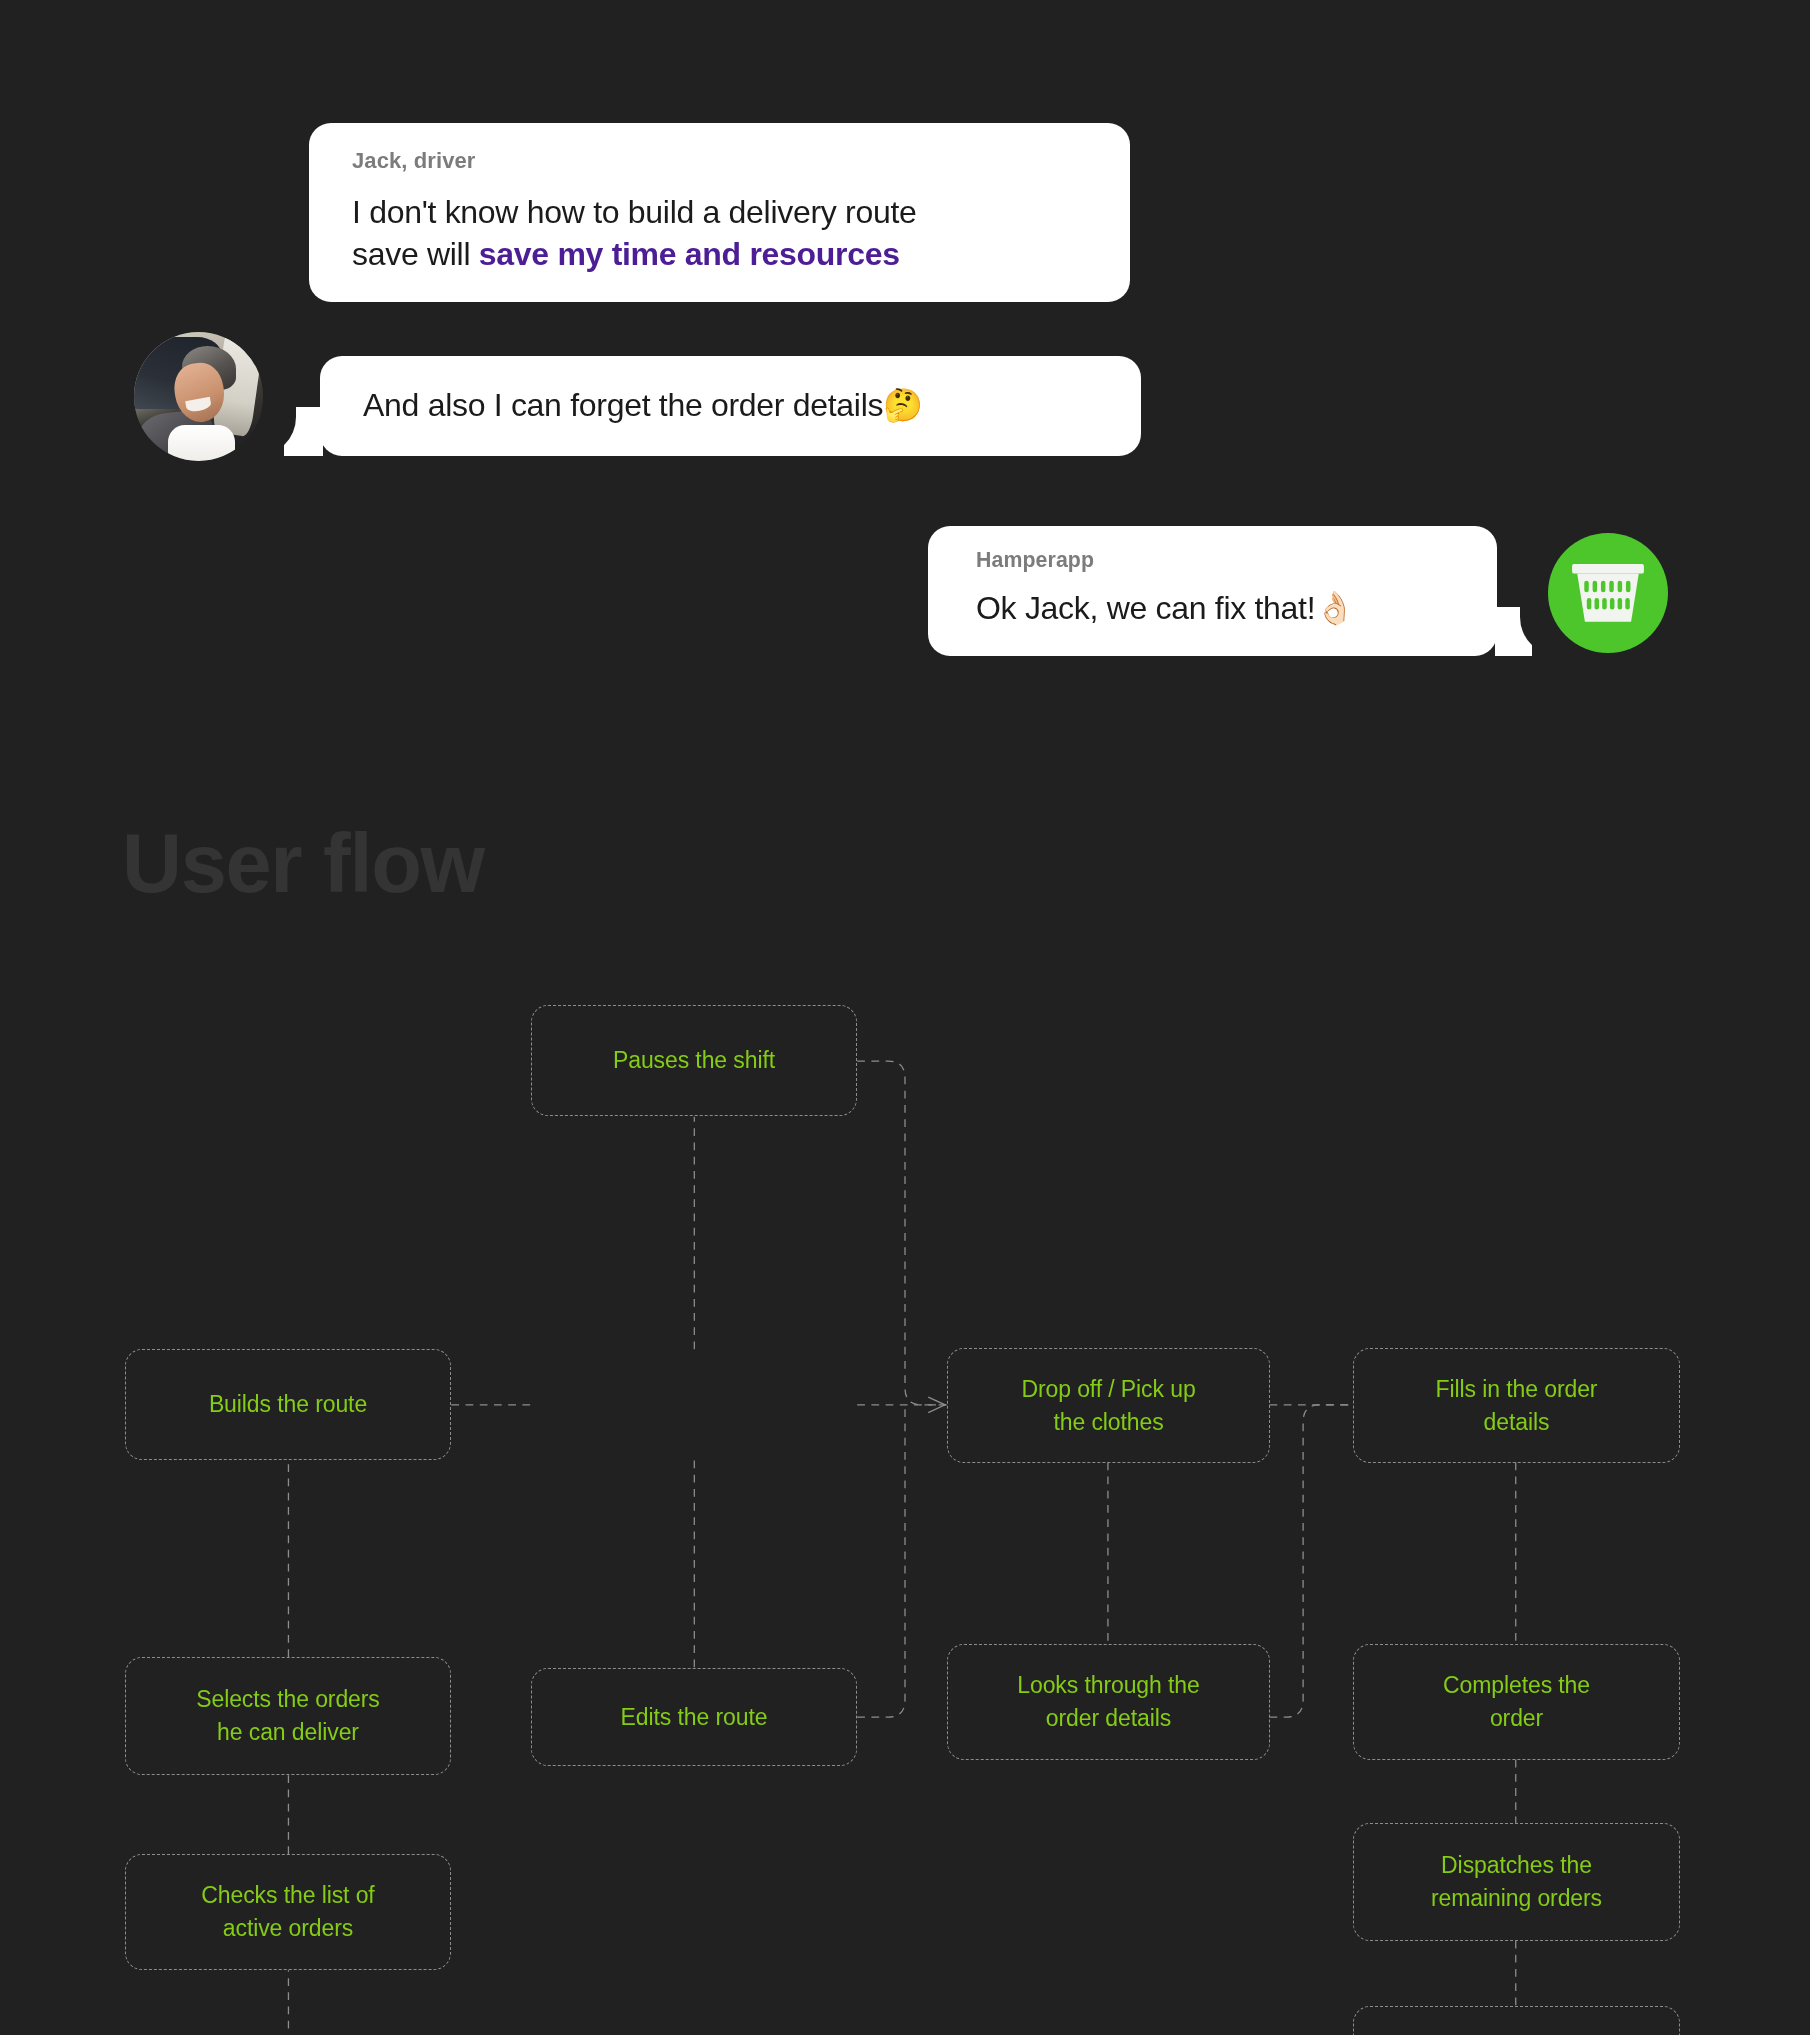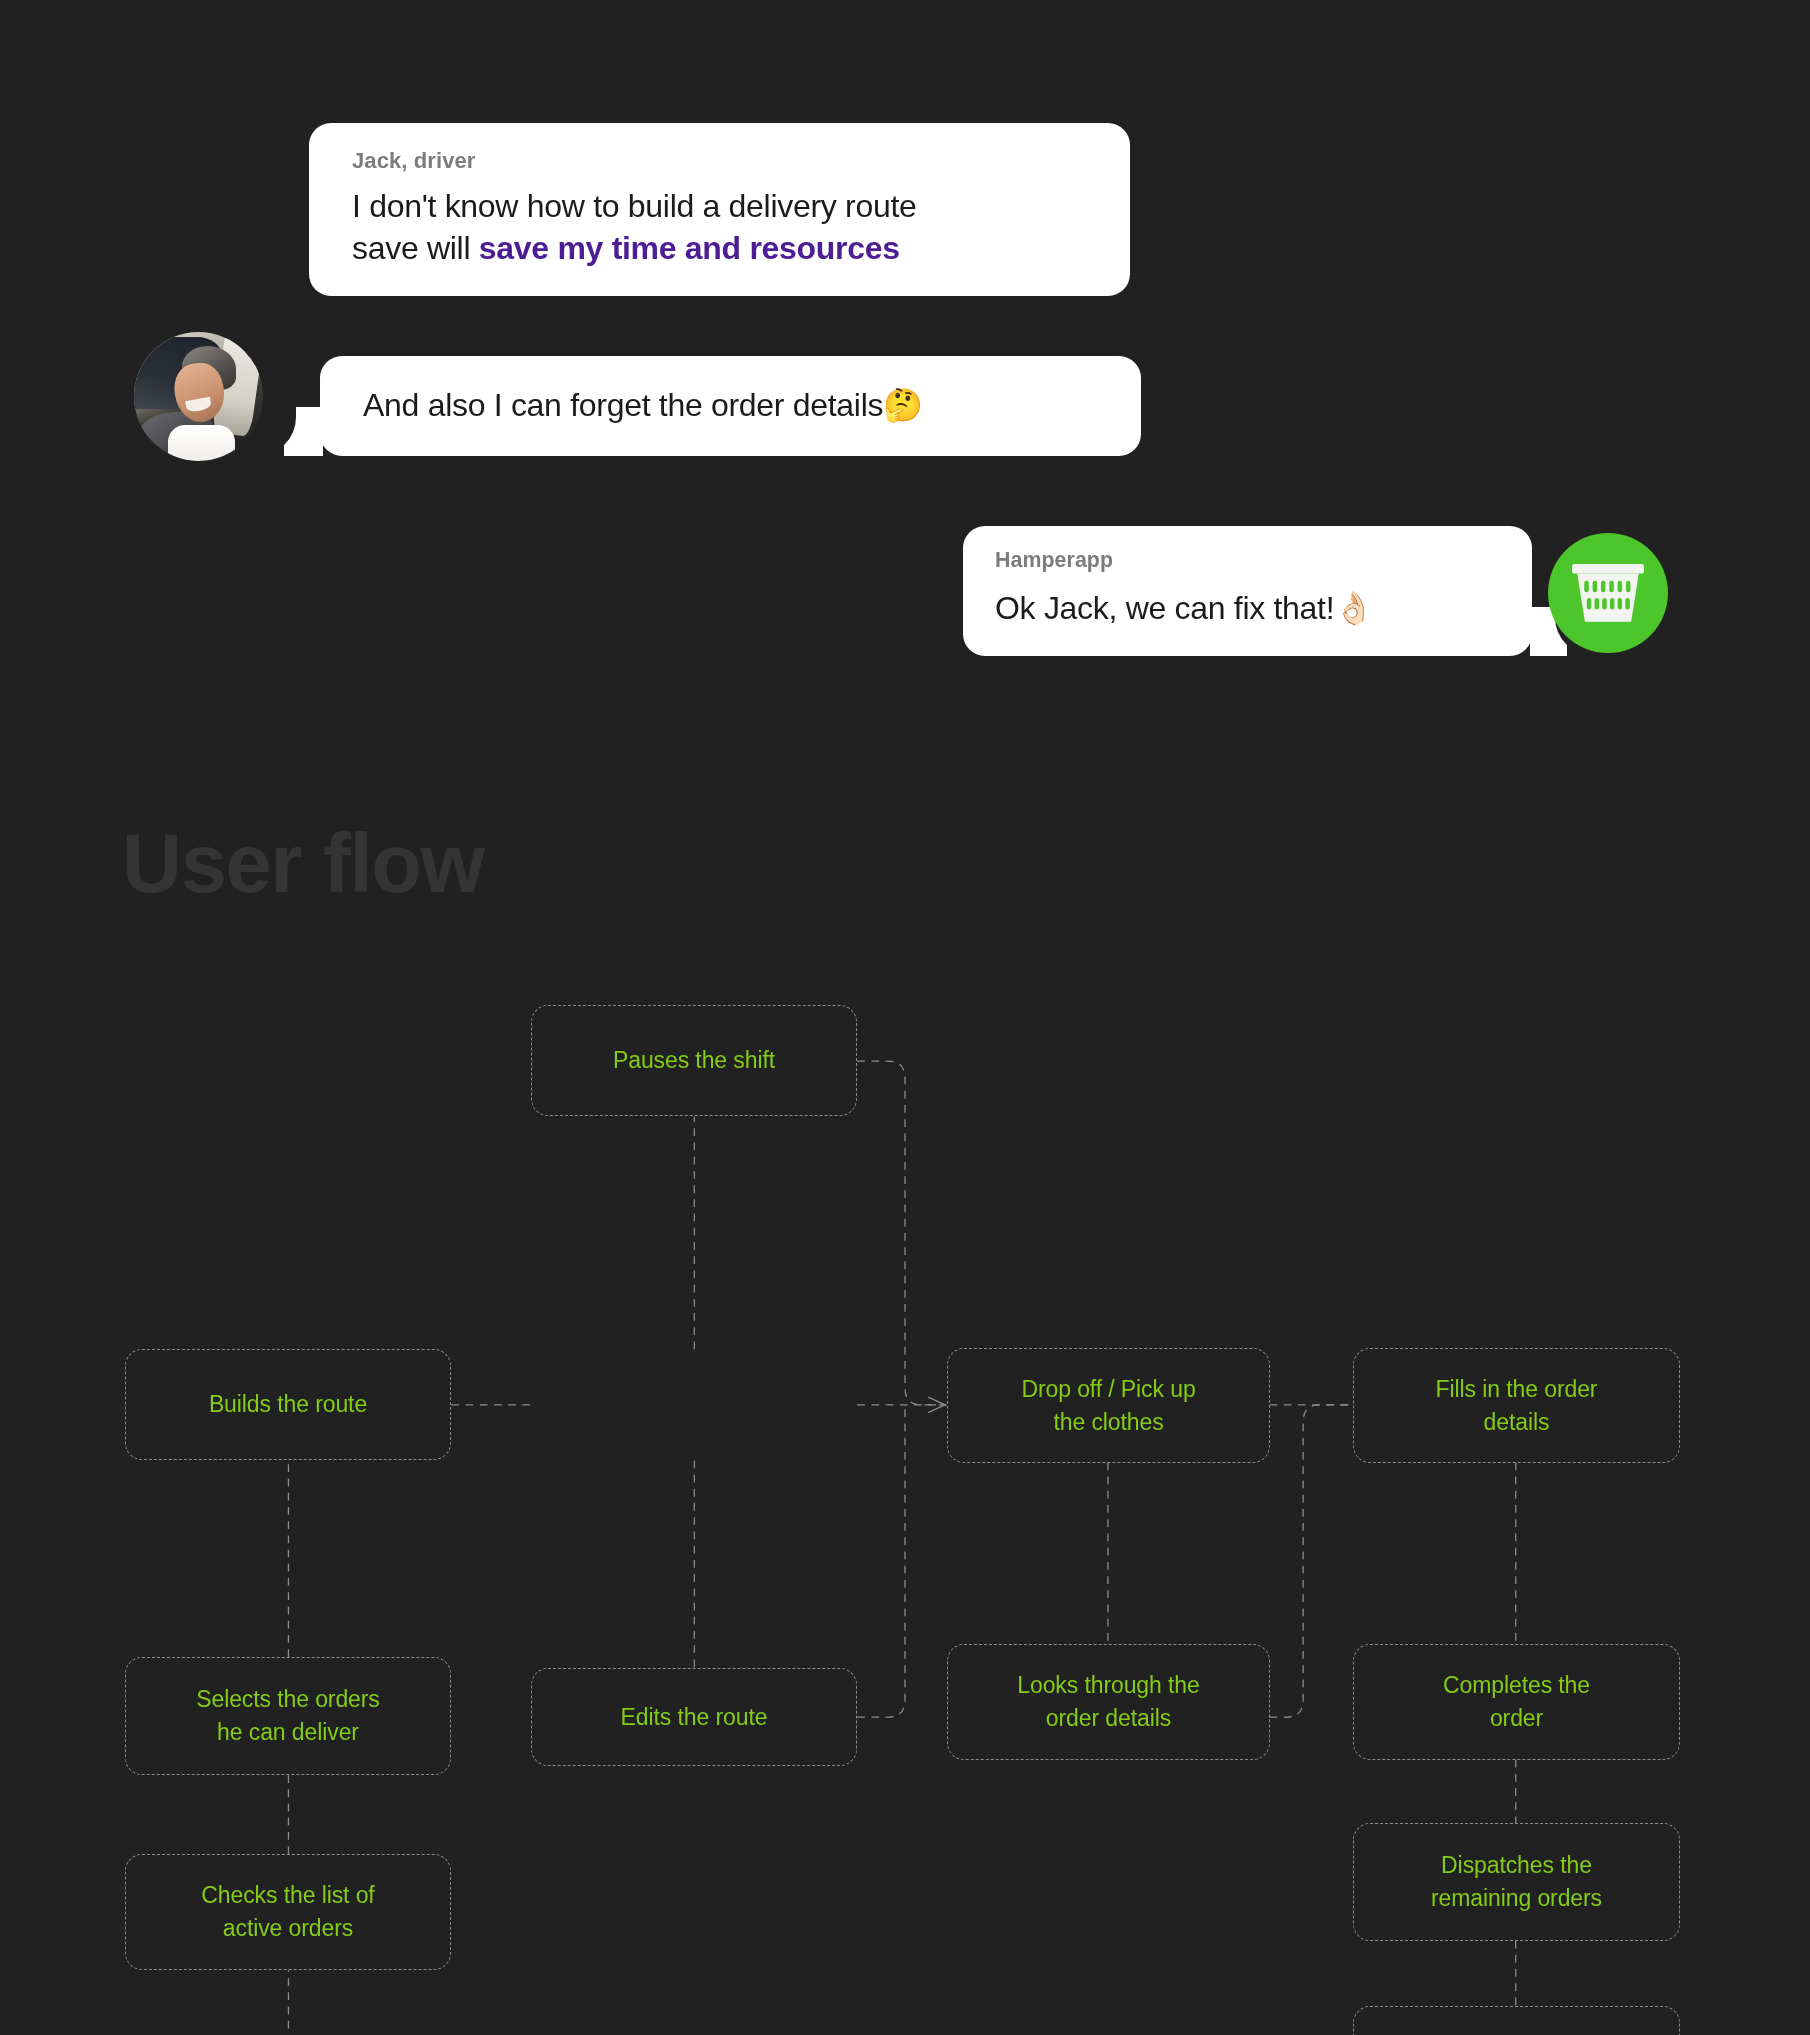--- a/index.html
+++ b/index.html
@@ -12,21 +12,21 @@
 
   
   .chat { position:absolute; left:0; top:0; width:1810px; height:724px; }
 
   .bubble {
     position:absolute; background:#ffffff; border-radius:22px;
     padding:24.6px 36px 26px 43px;
   }
   .bubble .sender {
     font-size:22px; font-weight:700; color:#7c7c7c;
-    letter-spacing:0.1px; margin-bottom:11px;
+    letter-spacing:0.1px; margin-bottom:17px;
   }
   .bubble .body {
     font-size:32px; line-height:1.34; color:#1b1b1b;
     font-weight:400; letter-spacing:-0.3px;
   }
   .bubble .body .hl { color:#4c1d95; font-weight:700; }
 
   #bubble-1 { left:309px; top:123px; width:821px; }
   #bubble-2 { left:320px; top:356px; width:821px; padding:28.4px 36px 28.4px 43px; }
   #bubble-2 .body { margin:0; }
@@ -86,21 +86,21 @@
     position:absolute; left:4%; bottom:-4%; width:58%; height:42%;
     background:linear-gradient(150deg,#6a6a6e 0%,#45454a 60%,#2e2e33 100%);
     border-radius:40% 34% 0 0; transform:rotate(-6deg);
   }
   #avatar .mirror {
     position:absolute; left:26%; bottom:-6%; width:52%; height:34%;
     background:linear-gradient(180deg,#ffffff 0%,#eceae5 100%);
     border-radius:17px;
   }
 
-  #bubble-3 { left:963px; top:526px; width:569px; padding:22px 34px 26px 32px; }
+  #bubble-3 { left:928px; top:526px; width:569px; padding:22px 34px 26px 48px; }
   #bubble-3 .sender { font-size:21.3px; margin-bottom:14.2px; }
   .tail-right {
     position:absolute; right:-35px; bottom:0px; width:37px; height:49px;
     overflow:hidden;
   }
   .tail-right::before {
     content:""; position:absolute; left:0; bottom:0;
     width:37px; height:49px; background:#ffffff;
   }
   .tail-right::after {

